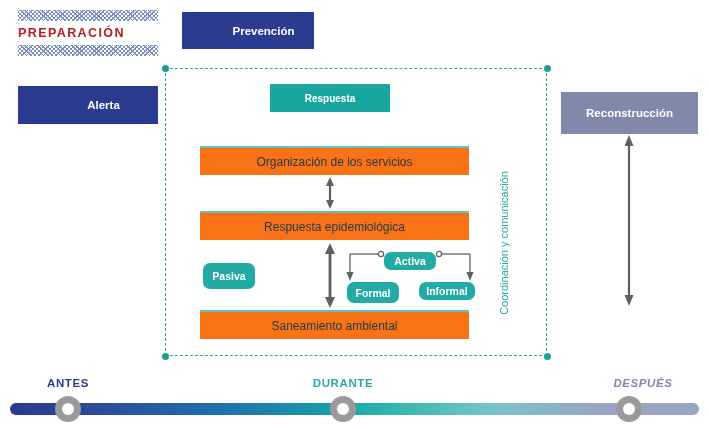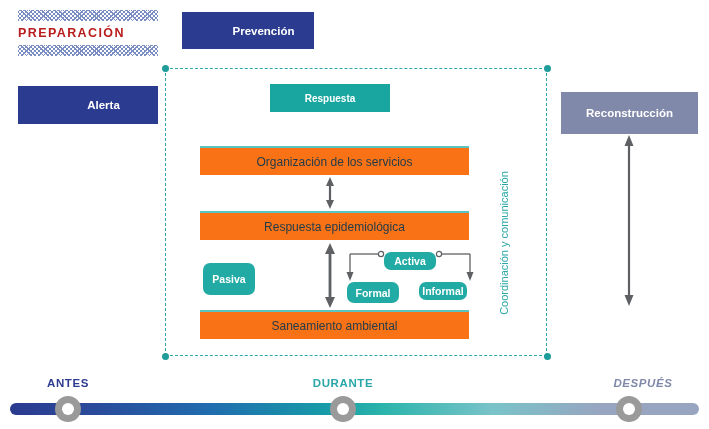--- a/index.html
+++ b/index.html
@@ -91,24 +91,24 @@
     text-align:center;
   }
   #respuesta-box{left:270px;top:84px;width:120px;height:28px;font-size:10px;}
 
   .pill{
     background:#22aaa4;color:#ffffff;font-weight:bold;font-size:10.5px;
     border-radius:7px;
     display:flex;align-items:center;justify-content:center;
     text-align:center;
   }
-  #pasiva-box{left:203px;top:263px;width:52px;height:32px;}
+  #pasiva-box{left:203px;top:263px;width:52px;height:26px;}
   #activa-box{left:384px;top:252px;width:52px;height:18px;}
   #formal-box{left:347px;top:282px;width:52px;height:21px;}
-  #informal-box{left:419px;top:282px;width:48px;height:18px;}
+  #informal-box{left:419px;top:282px;width:56px;height:18px;}
 
   
   .bar{
     background:#f97316;color:#233c4a;
     border-top:2.5px solid #5bc3c0;
     font-size:12px;
     display:flex;align-items:center;justify-content:center;
     text-align:center;
   }
   #organizacion-bar{left:200px;top:146px;width:269px;height:29px;}

